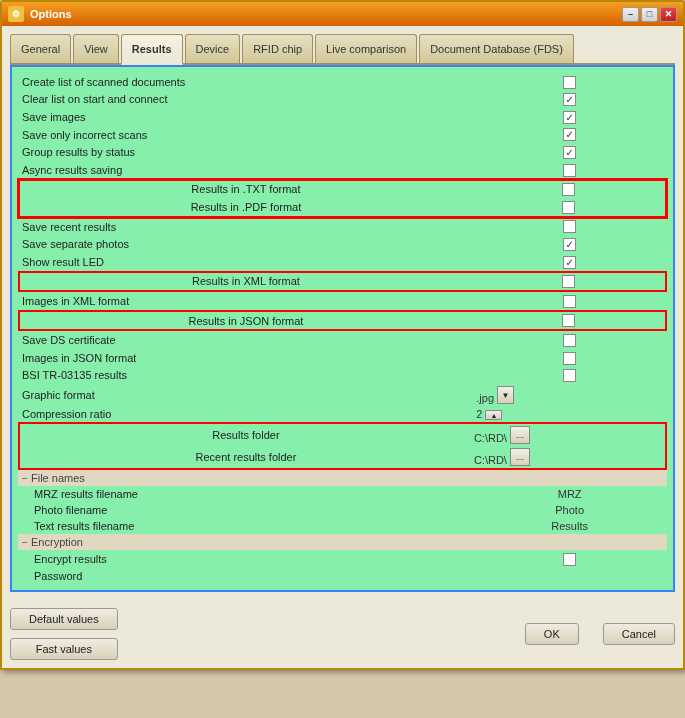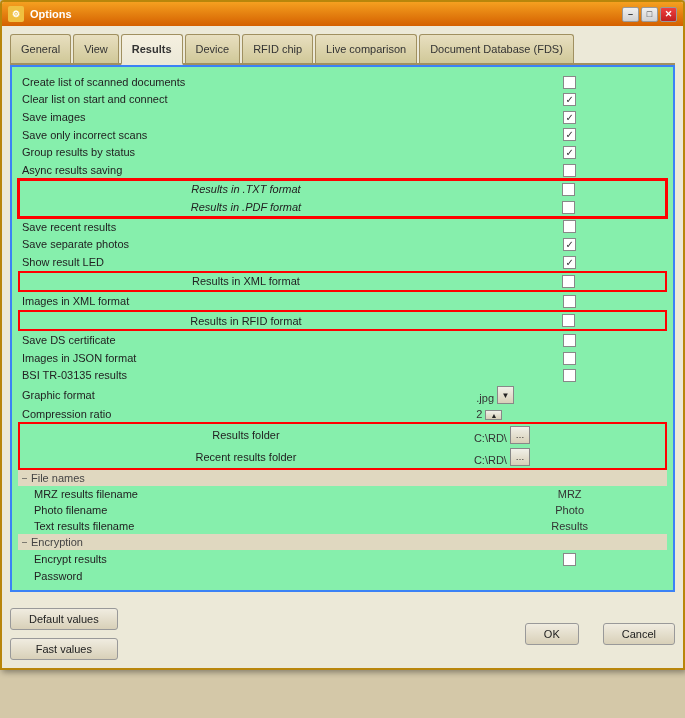--- a/index.html
+++ b/index.html
@@ -275,21 +275,21 @@
             </td>
           </tr>
 
           <tr>
             <td>Async results saving</td>
             <td>
               <div class="checkbox"></div>
             </td>
           </tr>
 
-          <tr style="outline: 2px solid red; outline-offset: -1px; font-style: italic;">
+          <tr style="outline: 2px solid red; outline-offset: -1px;">
             <td colspan="2" style="padding:0;">
               <table style="width:100%;border-collapse:collapse; border: 2px solid red;">
                 <tbody>
                     <tr>
                   <td style="padding:2px 4px;width:70%;">Results in .TXT format</td>
                   <td style="text-align:center;">
                     <div class="checkbox"></div>
                   </td>
                 </tr>
                 <tr>
@@ -344,21 +344,21 @@
             <td>
               <div class="checkbox"></div>
             </td>
           </tr>
 
           <tr>
             <td colspan="2" style="padding:0;">
               <table style="width:100%;border-collapse:collapse; border: 2px solid red;">
                 <tbody>
                     <tr>
-                  <td style="padding:2px 4px;width:70%;">Results in RFID format</td>
+                  <td style="padding:2px 4px;width:70%;">Results in JSON format</td>
                   <td style="text-align:center;">
                     <div class="checkbox"></div>
                   </td>
                 </tr>
               </tbody>
                 </table>
             </td>
           </tr>
 
           <tr>

